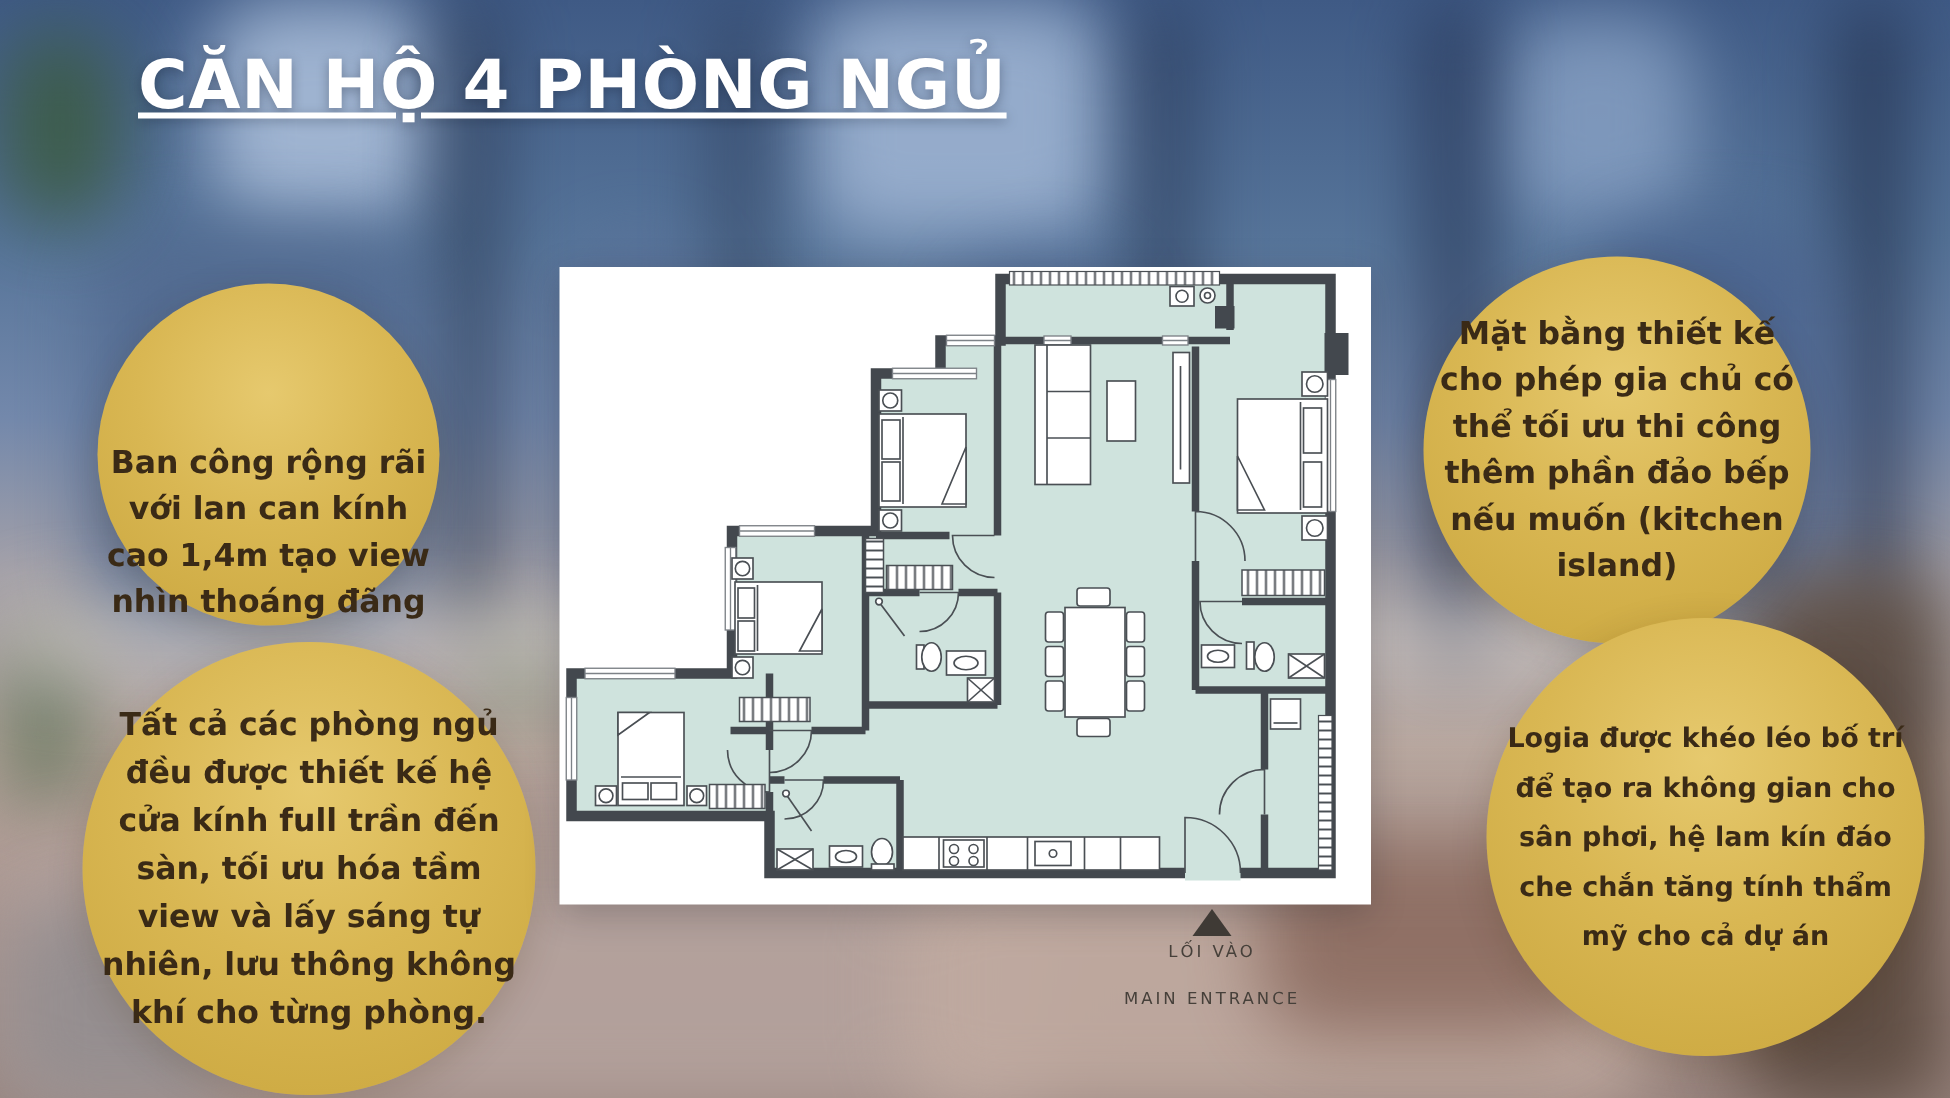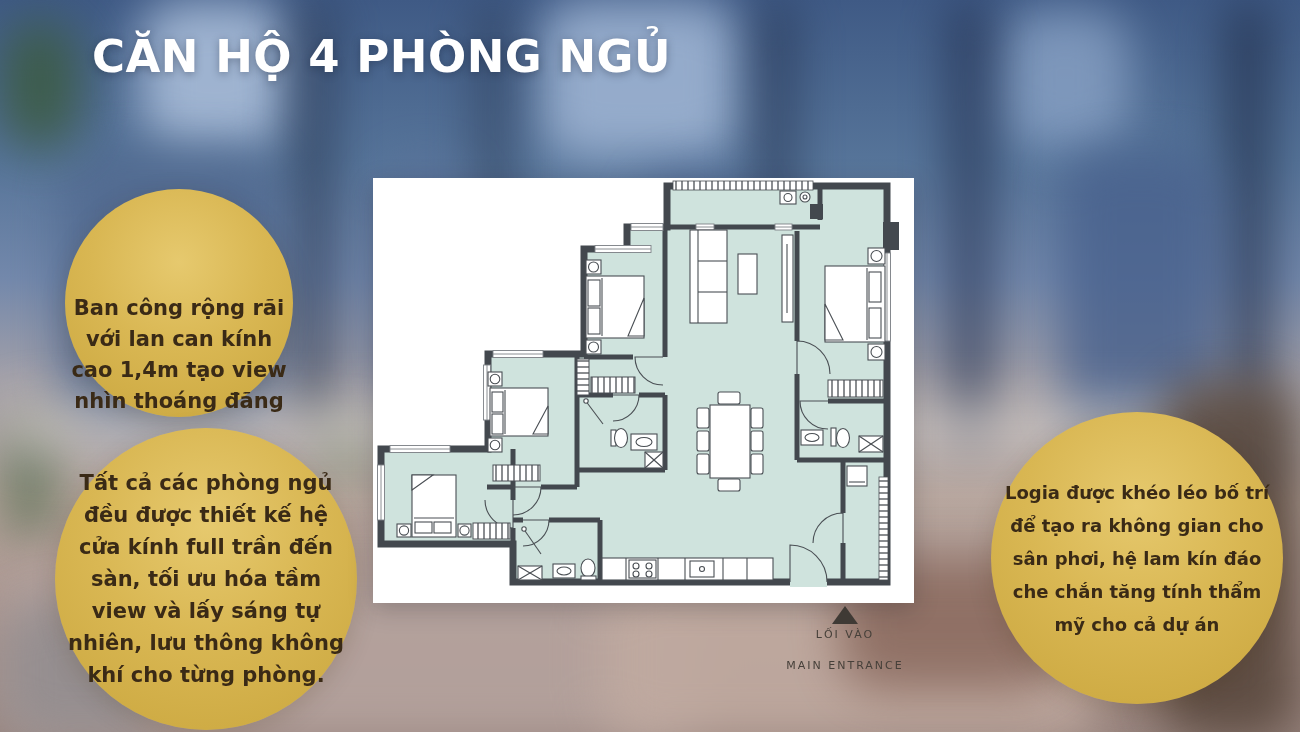--- a/index.html
+++ b/index.html
@@ -4,34 +4,34 @@
 <style>
   html,body{margin:0;padding:0;background:#222;}
   .stage{
     position:relative;width:1300px;height:732px;overflow:hidden;
     font-family:"DejaVu Sans","Liberation Sans",sans-serif;
     background:linear-gradient(180deg,#3f5a85 0%,#567499 22%,#7388ab 38%,#a3a0a8 52%,#b7a69e 68%,#a6908a 86%,#97837d 100%);
   }
   .blob{position:absolute;filter:blur(24px);border-radius:40px;}
   .title{position:absolute;left:92px;top:26px;color:#fff;font-weight:bold;
     font-size:45px;line-height:61px;letter-spacing:.5px;white-space:nowrap;
-    text-shadow:0 2px 8px rgba(20,30,50,.35);}
+    text-shadow:0 2px 8px rgba(20,30,50,.35);text-decoration:underline;}
   .circle{
     position:absolute;border-radius:50%;
     background:radial-gradient(circle at 50% 32%,#e6c96e 0%,#d9b753 45%,#cfac45 80%,#c7a23c 100%);
     display:flex;align-items:center;justify-content:center;text-align:center;
     color:#3a2a16;font-weight:bold;box-shadow:0 6px 24px rgba(60,40,10,.18);
   }
   .c1{left:65px;top:189px;width:228px;height:228px;font-size:21px;line-height:31px;padding:0 6px;box-sizing:border-box;align-items:flex-end;}
   .c2{left:949px;top:171px;width:258px;height:258px;font-size:21px;line-height:31px;padding:0 8px;box-sizing:border-box;}
   .c3{left:55px;top:428px;width:302px;height:302px;font-size:21px;line-height:32px;padding:0 8px;box-sizing:border-box;}
   .c4{left:991px;top:412px;width:292px;height:292px;font-size:18px;line-height:33px;padding:0 10px;box-sizing:border-box;}
   .panel{position:absolute;left:373px;top:178px;width:541px;height:425px;background:#fff;
     box-shadow:0 6px 22px rgba(30,30,40,.25);}
-  .entrance{position:absolute;left:780px;top:606px;width:130px;text-align:center;color:#46403a;}
+  .entrance{position:absolute;left:743px;top:606px;width:130px;text-align:center;color:#46403a;}
   .entrance .tri{width:0;height:0;margin:0 auto 4px auto;border-left:13px solid transparent;
     border-right:13px solid transparent;border-bottom:18px solid #3f3a35;}
   .entrance .l1{font-size:11px;letter-spacing:2px;}
   .entrance .l2{font-size:11px;letter-spacing:2px;margin-top:18px;}
 </style>
 </head>
 <body>
 
 <div class="stage">
 
@@ -59,20 +59,23 @@
     <div class="blob" style="left:0;top:600px;width:160px;height:140px;background:#8e8a8d;opacity:.8"></div>
   </div>
 
   <div class="title">
     <div>CĂN HỘ 4 PHÒNG NGỦ</div>
   </div>
 
   <div class="circle c1">
     <span>Ban công rộng rãi với lan can kính cao 1,4m tạo view nhìn thoáng đãng</span>
   </div>
+  <div class="circle c2">
+    <span>Mặt bằng thiết kế cho phép gia chủ có thể tối ưu thi công thêm phần đảo bếp nếu muốn (kitchen island)</span>
+  </div>
   <div class="circle c3">
     <span>Tất cả các phòng ngủ đều được thiết kế hệ cửa kính full trần đến sàn, tối ưu hóa tầm view và lấy sáng tự nhiên, lưu thông không khí cho từng phòng.</span>
   </div>
   <div class="circle c4">
     <span>Logia được khéo léo bố trí để tạo ra không gian cho sân phơi, hệ lam kín đáo che chắn tăng tính thẩm mỹ cho cả dự án</span>
   </div>
 
   <div class="panel">
     <svg viewBox="0 0 541 425" width="541" height="425">
       <defs>

